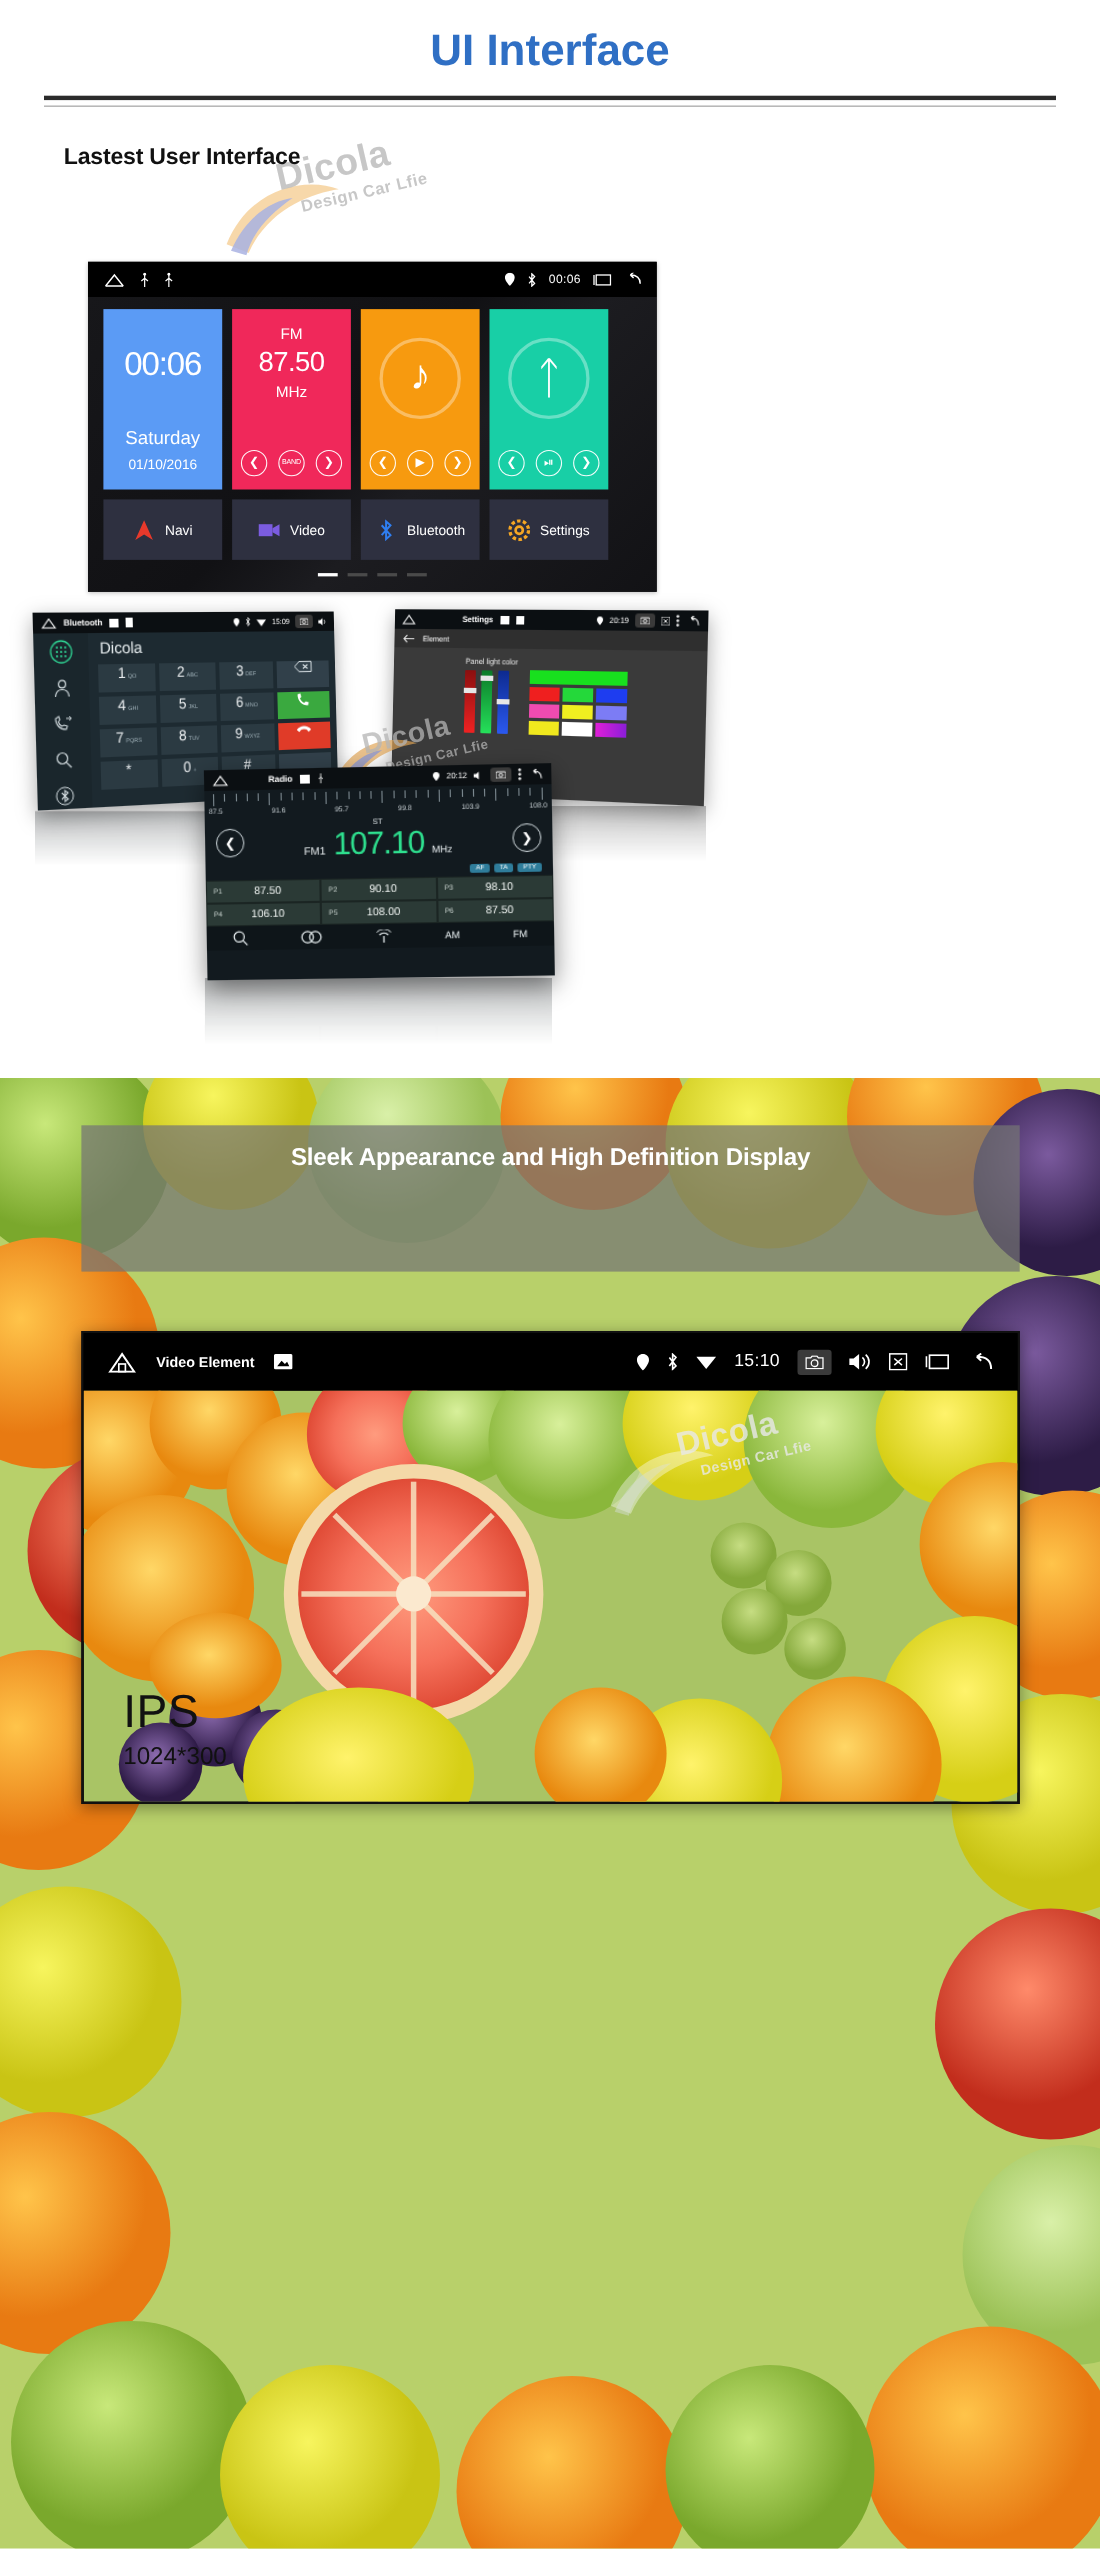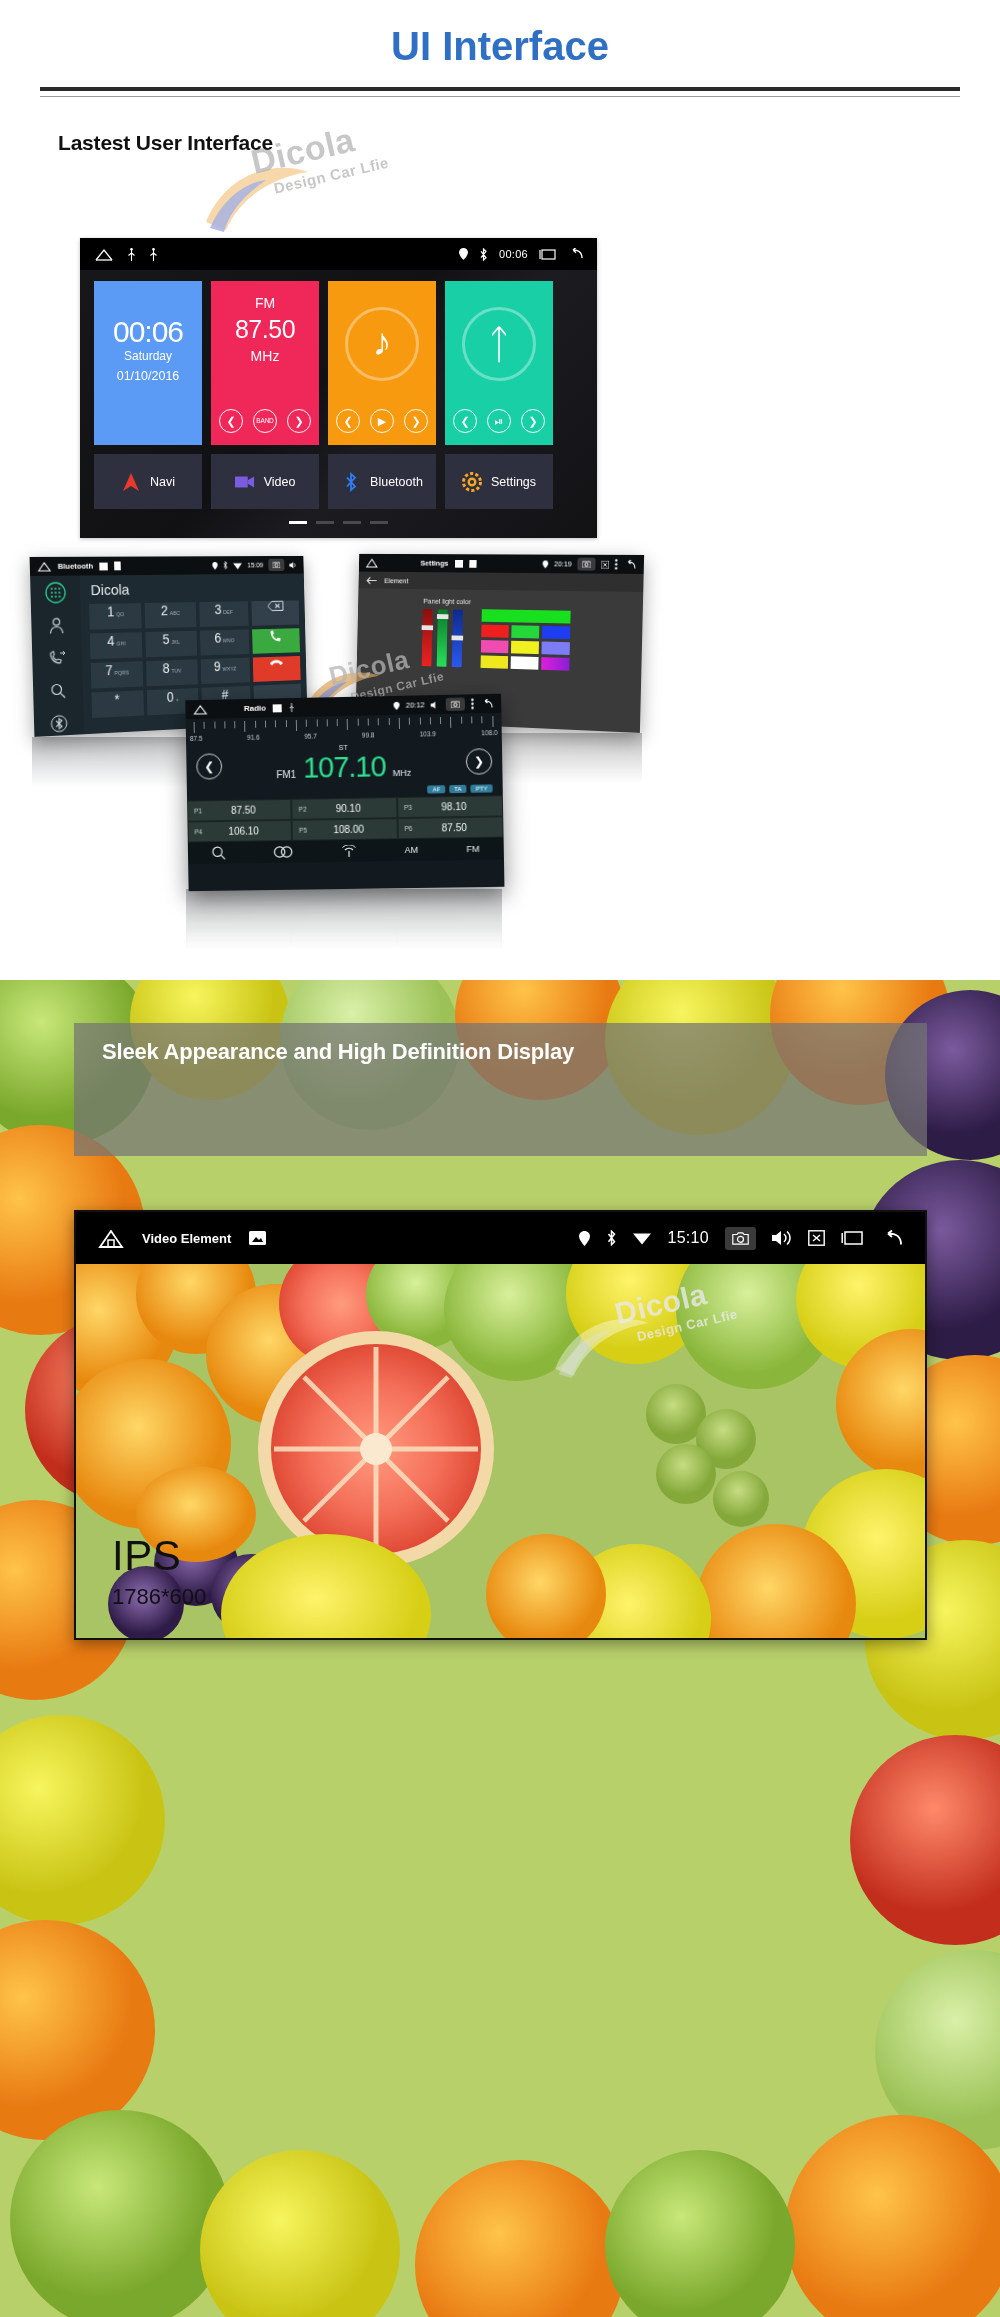--- a/index.html
+++ b/index.html
@@ -92,21 +92,21 @@
     width: 108px; height: 164px;
     position: relative; color: #fff;
     display: flex; flex-direction: column; align-items: center;
   }
   .tile.clock  { background: #5b9bf5; }
   .tile.radio  { background: #f0285a; }
   .tile.music  { background: #f79a0f; }
   .tile.bt     { background: #18cfa6; }
 
   .clock-time { font-size: 30px; font-weight: 300; margin-top: 34px; letter-spacing: -1px;}
-  .clock-day  { font-size: 12px; }
+  .clock-day  { font-size: 17px; margin-top: 40px; }
   .clock-date { font-size: 12.5px; margin-top: 6px; }
 
   .radio-band { font-size: 14px; margin-top: 14px; }
   .radio-freq { font-size: 25px; font-weight: 400; margin-top: 4px; letter-spacing: -.5px;}
   .radio-unit { font-size: 14px; margin-top: 4px; }
 
   .ctrl-row {
     position: absolute; bottom: 12px; left: 0; right: 0;
     display: flex; justify-content: center; gap: 10px;
   }
@@ -246,20 +246,21 @@
   .fruit-sec {
     position:absolute; left:0; top:980px; width:1000px; height:1337px;
     overflow:hidden;
   }
   .fruit-bg { position:absolute; inset:0; }
   .banner {
     position:absolute; left:74px; top:43px; width:853px; height:133px;
     background: rgba(116,116,116,.72);
     padding: 16px 28px;
     color:#fff;
+    text-align:center;
   }
   .banner h3 { font-size: 22px; font-weight: bold; letter-spacing:-.2px;}
   .banner p { margin-top: 13px; font-size: 13.5px; line-height: 1.85; }
 
   .ips-unit {
     position:absolute; left:74px; top:230px; width:853px; height:430px;
     background:#000; border: 2px solid #111;
     box-shadow: 0 4px 14px rgba(0,0,0,.4);
   }
   .ips-bar {
@@ -1102,17 +1103,17 @@
         <path d="M10 70 C30 20, 80 8, 112 20 C86 24, 48 38, 30 78 Z" fill="#ffffff" opacity=".45"></path>
         <path d="M14 76 C28 44, 52 30, 70 28 C50 42, 34 58, 28 80 Z" fill="#dfe4f2" opacity=".45"></path>
       </svg>
       <div class="wm" style="left:540px; top:20px; color:#e9e9e9; opacity:.8;">
         <div class="wm-main" style="font-size:30px;">Dicola</div>
         <div class="wm-sub" style="font-size:13px;">Design Car Lfie</div>
       </div>
 
       <div class="ips-label">
         <div class="l1">IPS</div>
-        <div class="l2">1786*600</div>
+        <div class="l2">1024*300</div>
       </div>
     </div>
   </div>
 </div>
 
 </body></html>

